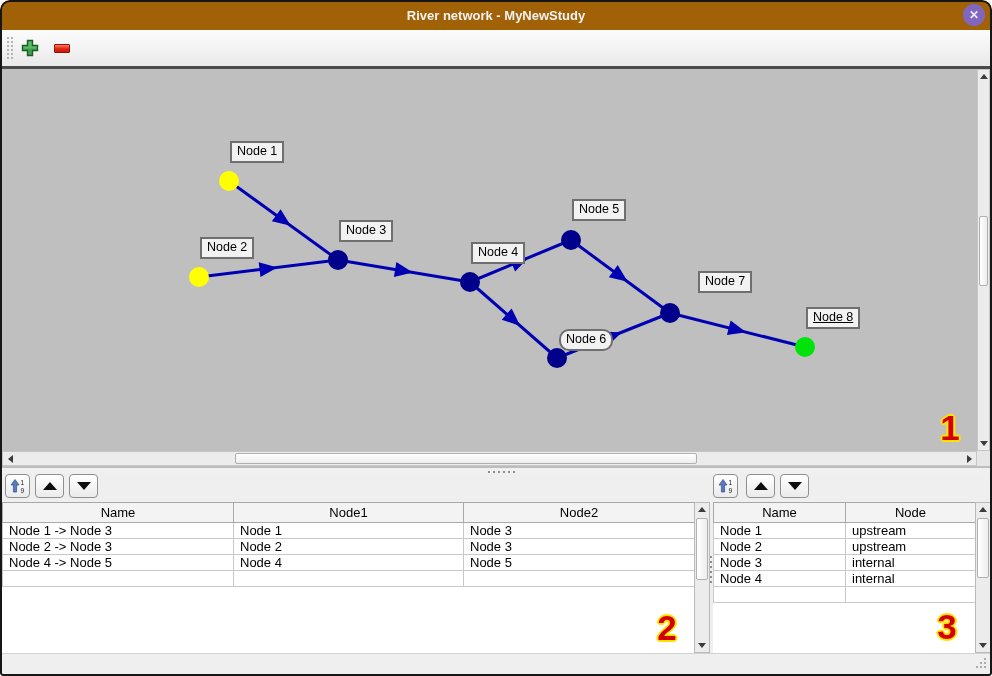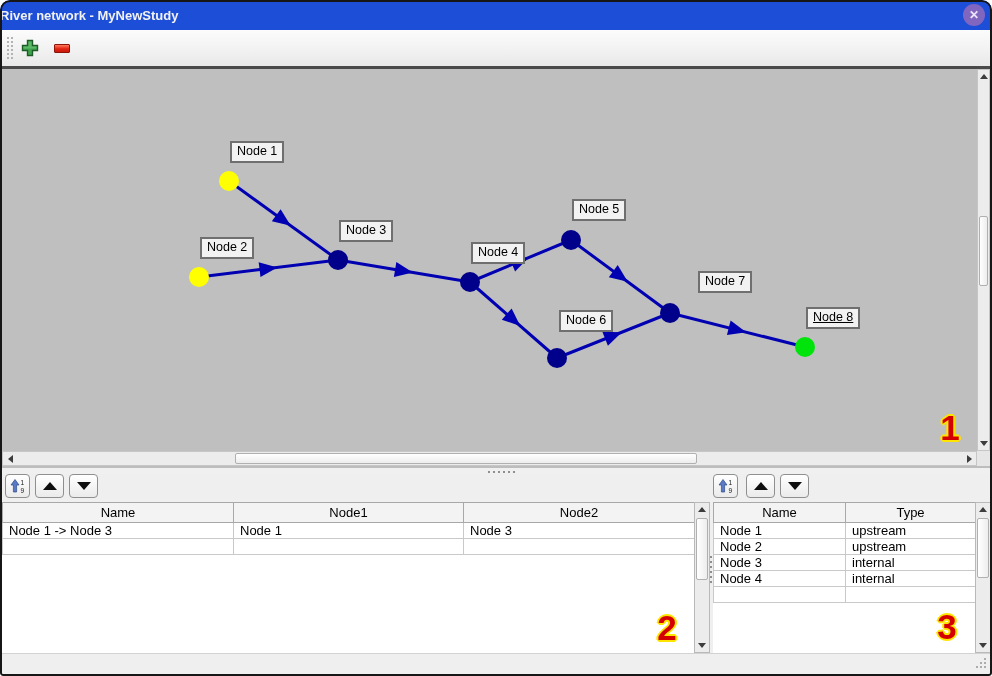--- a/index.html
+++ b/index.html
@@ -8,22 +8,22 @@
     position:relative;width:992px;height:676px;overflow:hidden;
     font-family:"Liberation Sans",sans-serif;background:#efefef;
     border-radius:10px 10px 3px 3px;
   }
   .window-border{
     position:absolute;inset:0;border:2px solid #161616;border-radius:10px 10px 3px 3px;
     pointer-events:none;z-index:60;
   }
   
   .titlebar{
-    position:absolute;left:0;top:0;right:0;height:30px;background:#1d4ed8;
-    border-radius:9px 9px 0 0;display:flex;align-items:center;justify-content:flex-start;
+    position:absolute;left:0;top:0;right:0;height:30px;background:#a16207;
+    border-radius:9px 9px 0 0;display:flex;align-items:center;justify-content:center;
   }
   .title-text{color:#f2f2f2;font-size:13px;font-weight:bold;}
   .close-btn{
     position:absolute;right:7px;top:4px;width:22px;height:22px;border-radius:50%;
     background:#8166c0;color:#ece6fa;display:flex;align-items:center;justify-content:center;
     font-size:12px;font-weight:bold;cursor:default;
   }
   
   .toolbar{
     position:absolute;left:0;top:30px;right:0;height:36px;
@@ -146,21 +146,21 @@
         <circle cx="571" cy="240" r="10" fill="#00008b"></circle>
         <circle cx="557" cy="358" r="10" fill="#00008b"></circle>
         <circle cx="670" cy="313" r="10" fill="#00008b"></circle>
         <circle cx="805" cy="347" r="10" fill="#00e40c"></circle>
       </svg>
   <div class="node-label" style="left: 228px; top: 72px;">Node 1</div>
       <div class="node-label" style="left: 198px; top: 168px;">Node 2</div>
       <div class="node-label" style="left: 337px; top: 151px;">Node 3</div>
       <div class="node-label" style="left: 469px; top: 173px;">Node 4</div>
       <div class="node-label" style="left: 570px; top: 130px;">Node 5</div>
-      <div class="node-label" style="left: 557px; top: 241px;">Node 6</div>
+      <div class="node-label" style="left: 557px; top: 260px; border-radius: 10px;">Node 6</div>
       <div class="node-label" style="left: 696px; top: 202px;">Node 7</div>
       <div class="node-label" style="left: 804px; top: 238px; text-decoration: underline;">Node 8</div>
     </div>
 
   <div class="vscroll" style="left:977px;top:69px;width:13px;height:382px;">
     <div class="sb-vbtn" style="top:0;">
         <span class="tri tri-up"></span>
       </div>
     <div class="thumb-v" style="top:146px;height:70px;"></div>
     <div class="sb-vbtn" style="bottom:0;">
@@ -233,22 +233,32 @@
         </tr>
       </thead>
       <tbody>
 
           <tr>
             <td>Node 1 -&gt; Node 3</td>
             <td>Node 1</td>
             <td>Node 3</td>
           </tr>
 
-
-
+          <tr>
+            <td>Node 2 -&gt; Node 3</td>
+            <td>Node 2</td>
+            <td>Node 3</td>
+          </tr>
+
+
+          <tr>
+            <td>Node 4 -&gt; Node 5</td>
+            <td>Node 4</td>
+            <td>Node 5</td>
+          </tr>
         </tbody>
       <tbody>
         <tr>
             <td></td>
             <td></td>
             <td></td>
           </tr>
       </tbody>
     </table>
   </div>
@@ -274,21 +284,21 @@
 
   <div class="table-box" style="left:713px;width:262px;">
     <table>
       <colgroup>
           <col style="width:132px">
           <col style="width:130px">
         </colgroup>
       <thead>
         <tr>
           <th>Name</th>
-          <th>Type</th>
+          <th>Node</th>
         </tr>
       </thead>
       <tbody>
 
           <tr>
             <td>Node 1</td>
             <td>upstream</td>
           </tr>
 
           <tr>

